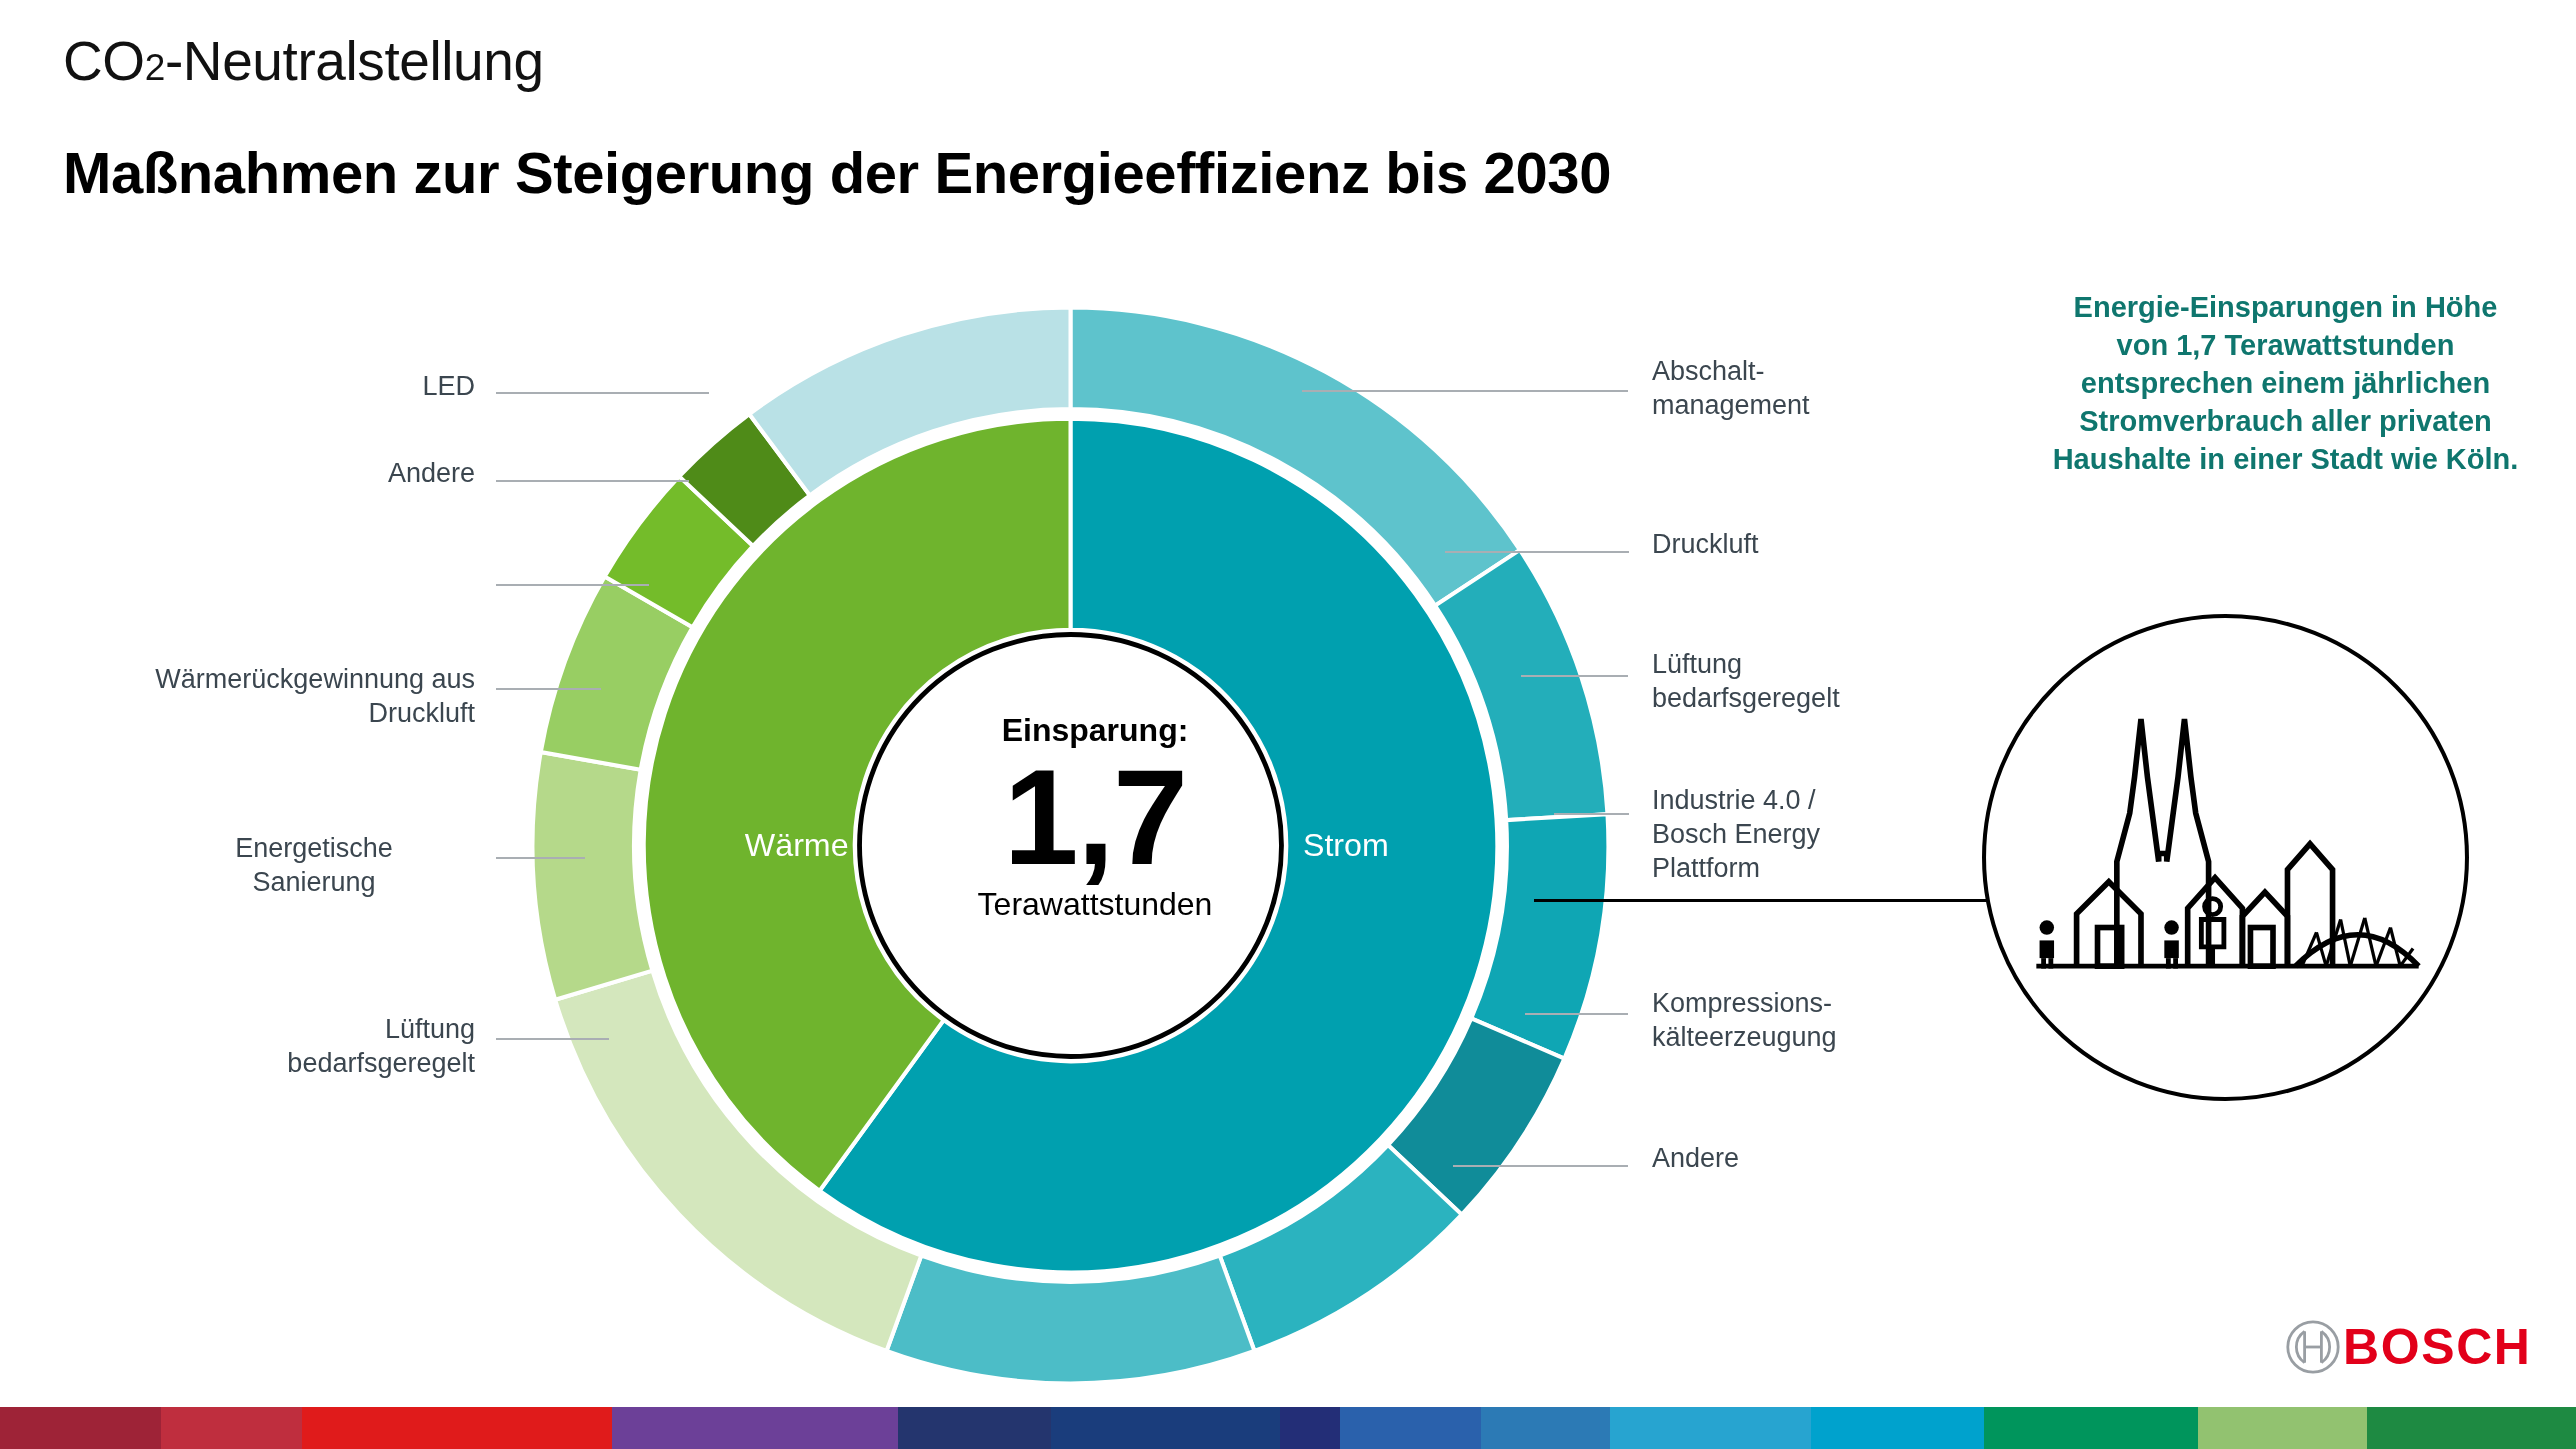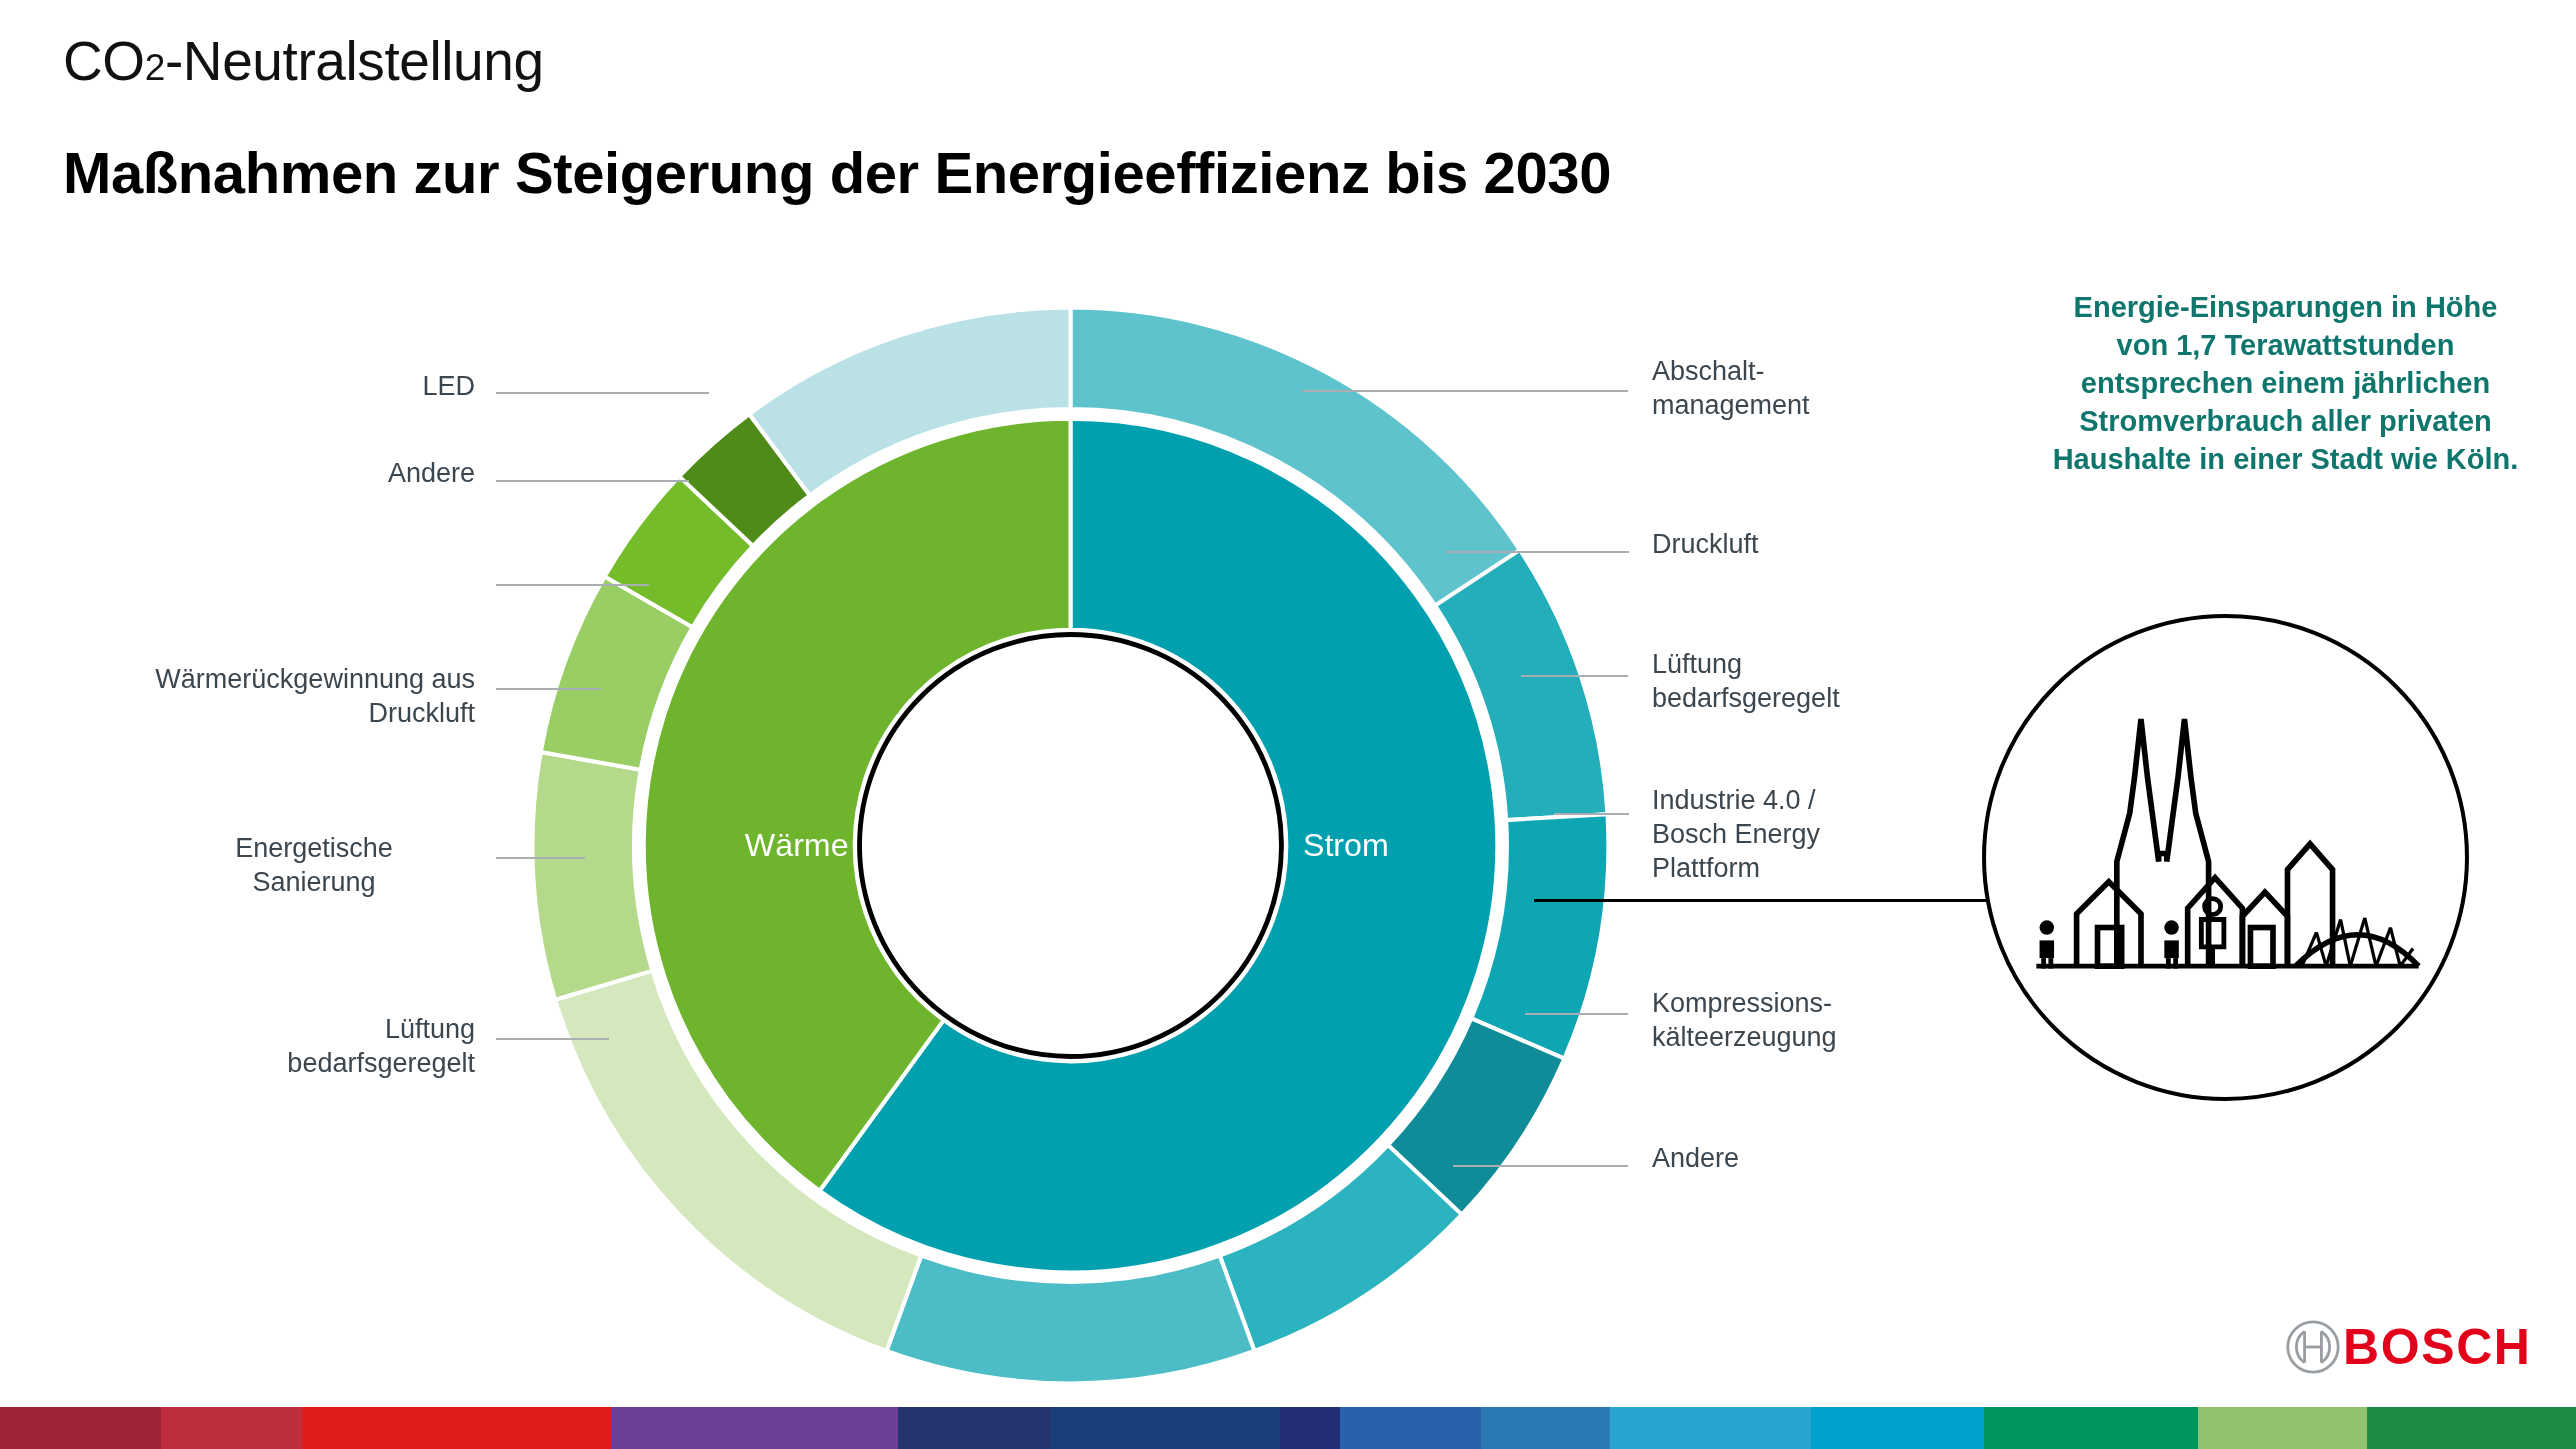--- a/index.html
+++ b/index.html
@@ -105,20 +105,25 @@
       <g id="inner-ring-g">
           <path d="M 670 140 A 530 530 0 1 1 358.4738162849893 1098.779007018722 L 512.4735523856173 886.8165544924859 A 268 268 0 1 0 670 402 Z" fill="#00A0AF" stroke="#ffffff" stroke-width="5"></path>
           <path d="M 358.4738162849893 1098.779007018722 A 530 530 0 0 1 669.9999999999999 140 L 670 402 A 268 268 0 0 0 512.4735523856173 886.8165544924859 Z" fill="#6FB42D" stroke="#ffffff" stroke-width="5"></path>
         </g>
       <circle cx="670" cy="670" r="262" fill="#ffffff" stroke="#000000" stroke-width="6"></circle>
       <text id="label-waerme" class="ring-label" x="330" y="683" text-anchor="middle">Wärme</text>
       <text id="label-strom" class="ring-label" x="1012" y="683" text-anchor="middle">Strom</text>
     </svg>
   </div>
 
+  <div id="center-stack">
+    <div id="center-eyebrow">Einsparung:</div>
+    <div id="center-value">1,7</div>
+    <div id="center-unit">Terawattstunden</div>
+  </div>
 
   <div class="lbl r" style="left:161px;top:369px;width:314px;">
     <span>LED</span>
   </div>
   <div class="leader" style="left:496px;top:392px;width:213px;"></div>
 
   <div class="lbl r" style="left:161px;top:456px;width:314px;">
     <span>Andere</span>
   </div>
   <div class="leader" style="left:496px;top:480px;width:193px;"></div>

